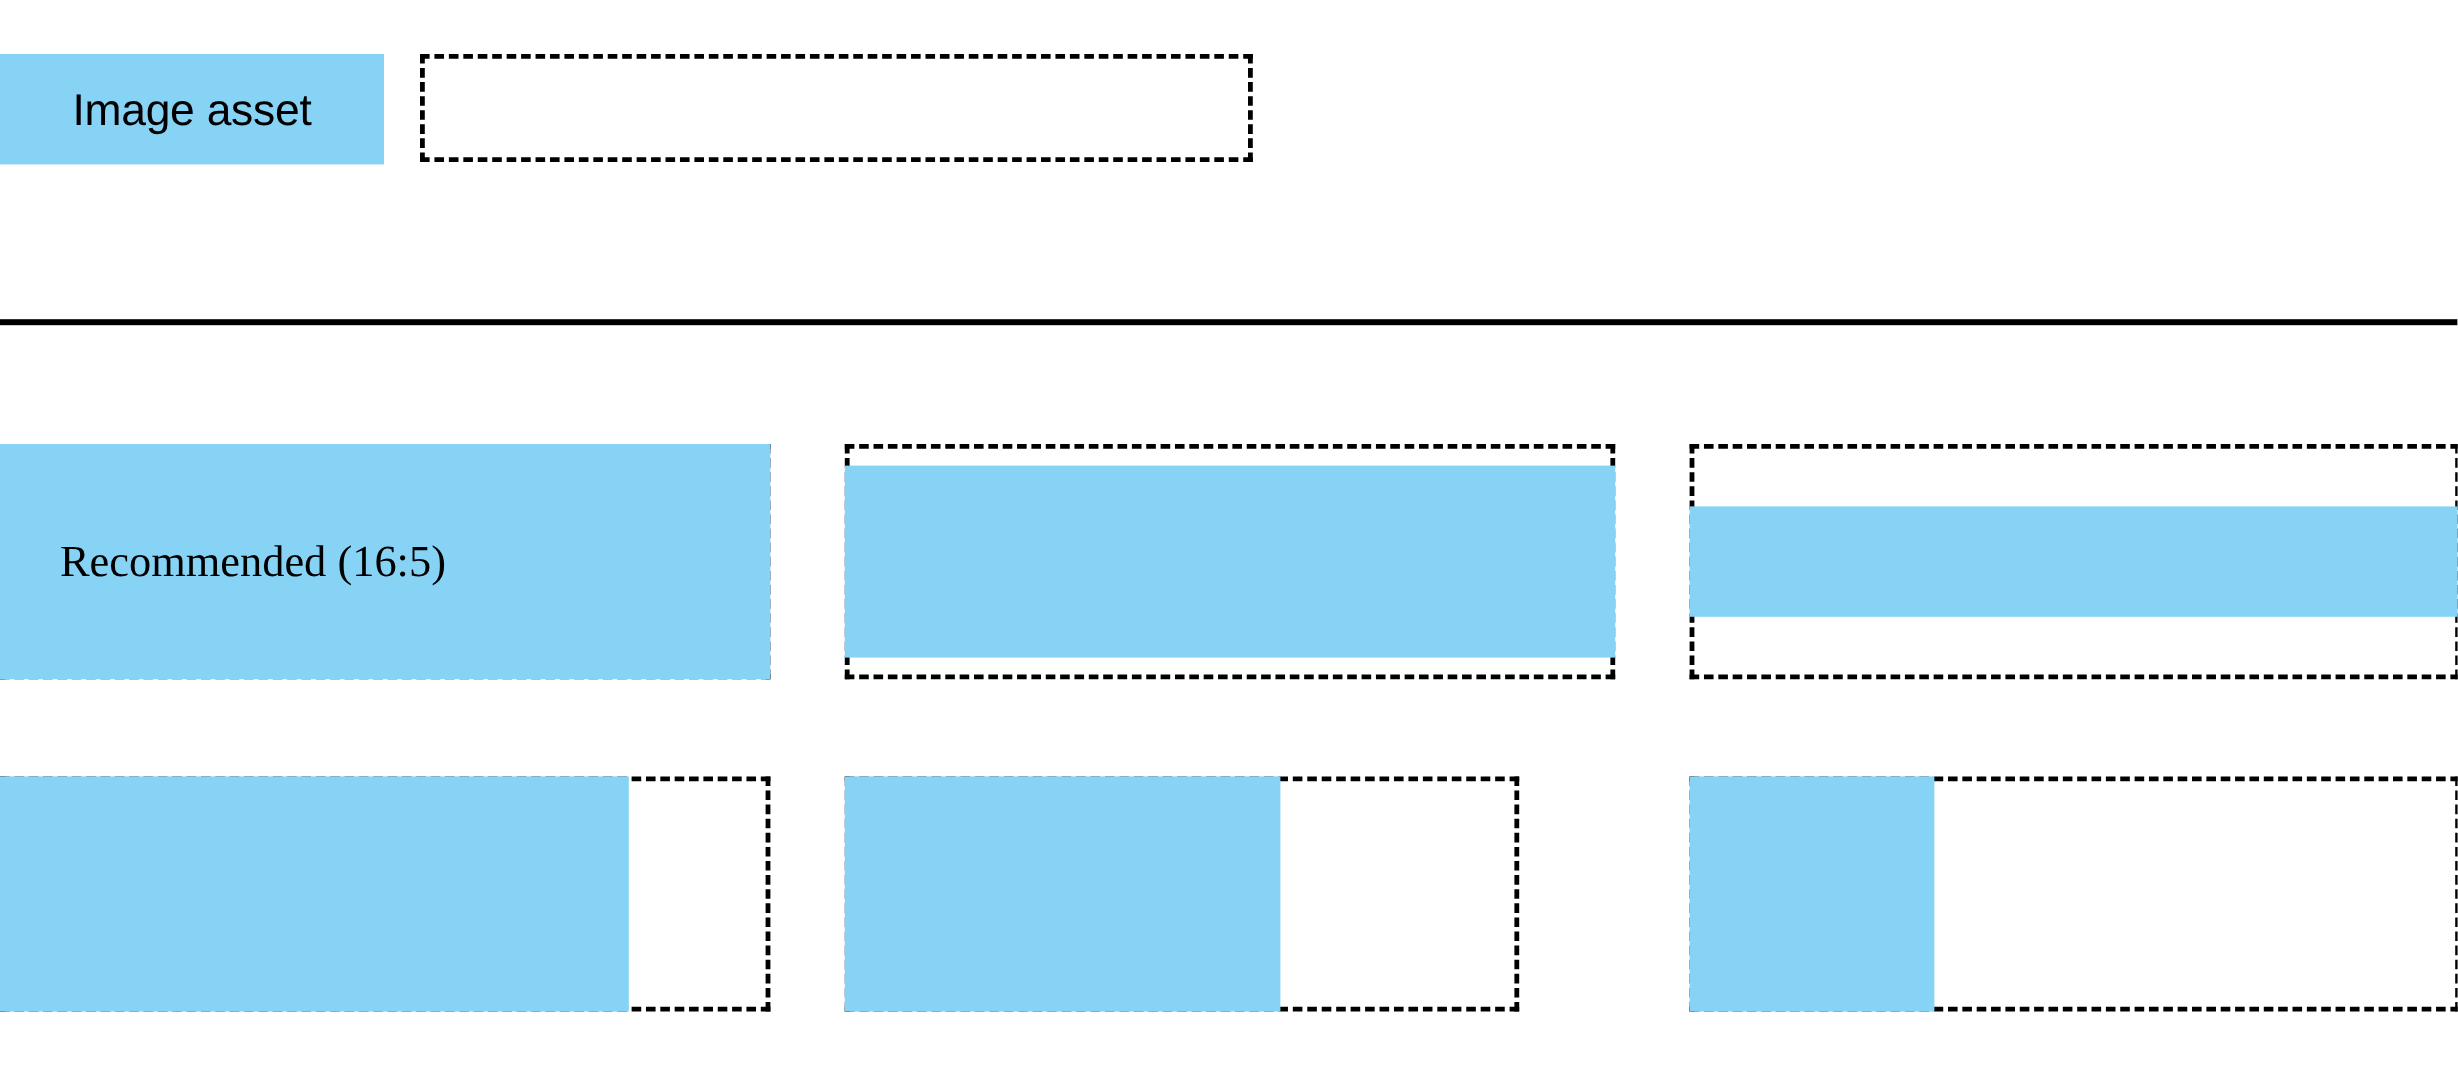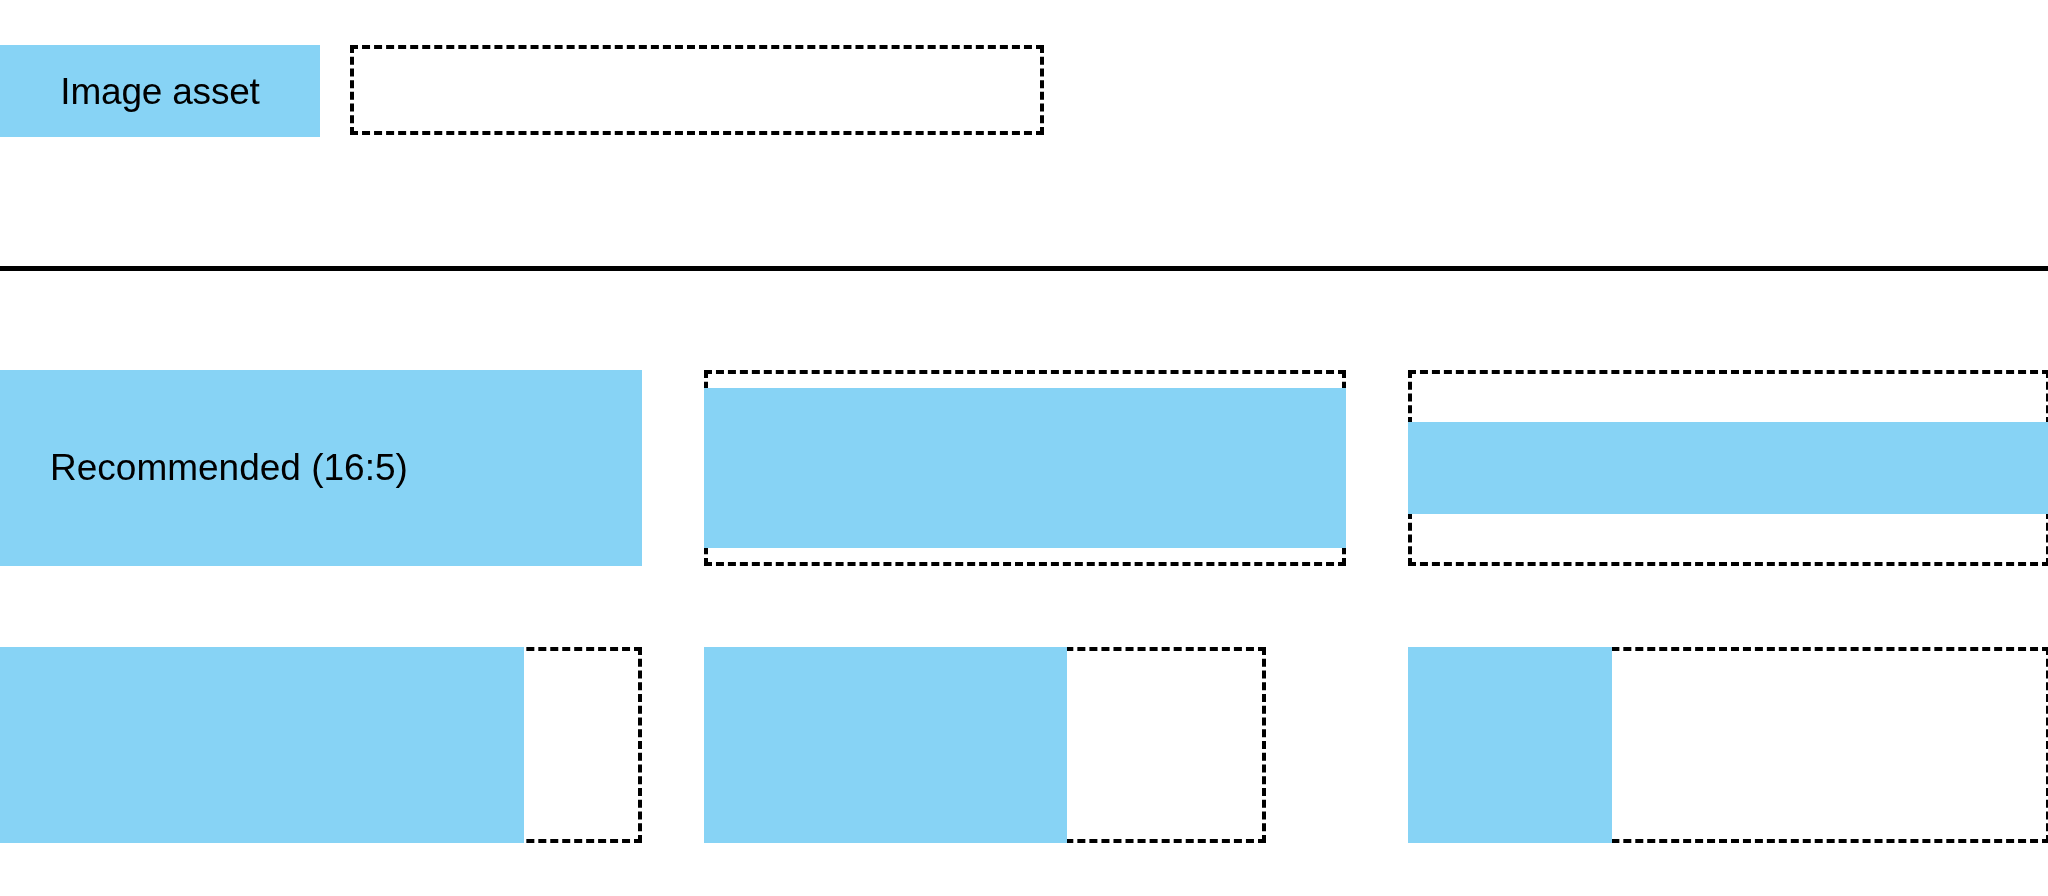--- a/index.html
+++ b/index.html
@@ -85,20 +85,21 @@
   .cell > .cell-label {
     position: absolute;
     left: 0; right: 0; top: 0; bottom: 0;
     display: flex;
     align-items: center;
     justify-content: flex-start;
     padding-left: 46px;
     box-sizing: border-box;
     font-size: 37px;
     white-space: nowrap;
+    font-family: Liberation Serif, serif;
   }
 
   
   #ratio-cell-1 { left: 0px;    top: 370px; width: 642px; height: 196px; }
   #ratio-cell-2 { left: 704px;  top: 370px; width: 642px; height: 196px; }
   #ratio-cell-3 { left: 1408px; top: 370px; width: 642px; height: 196px; }
 
   #ratio-fill-1 { left: -4px; top: -4px; width: 642px; height: 196px; }
   #ratio-fill-2 { left: -4px; top: 14px; width: 642px; height: 160px; }
   #ratio-fill-3 { left: -4px; top: 48px; width: 642px; height: 92px; }

